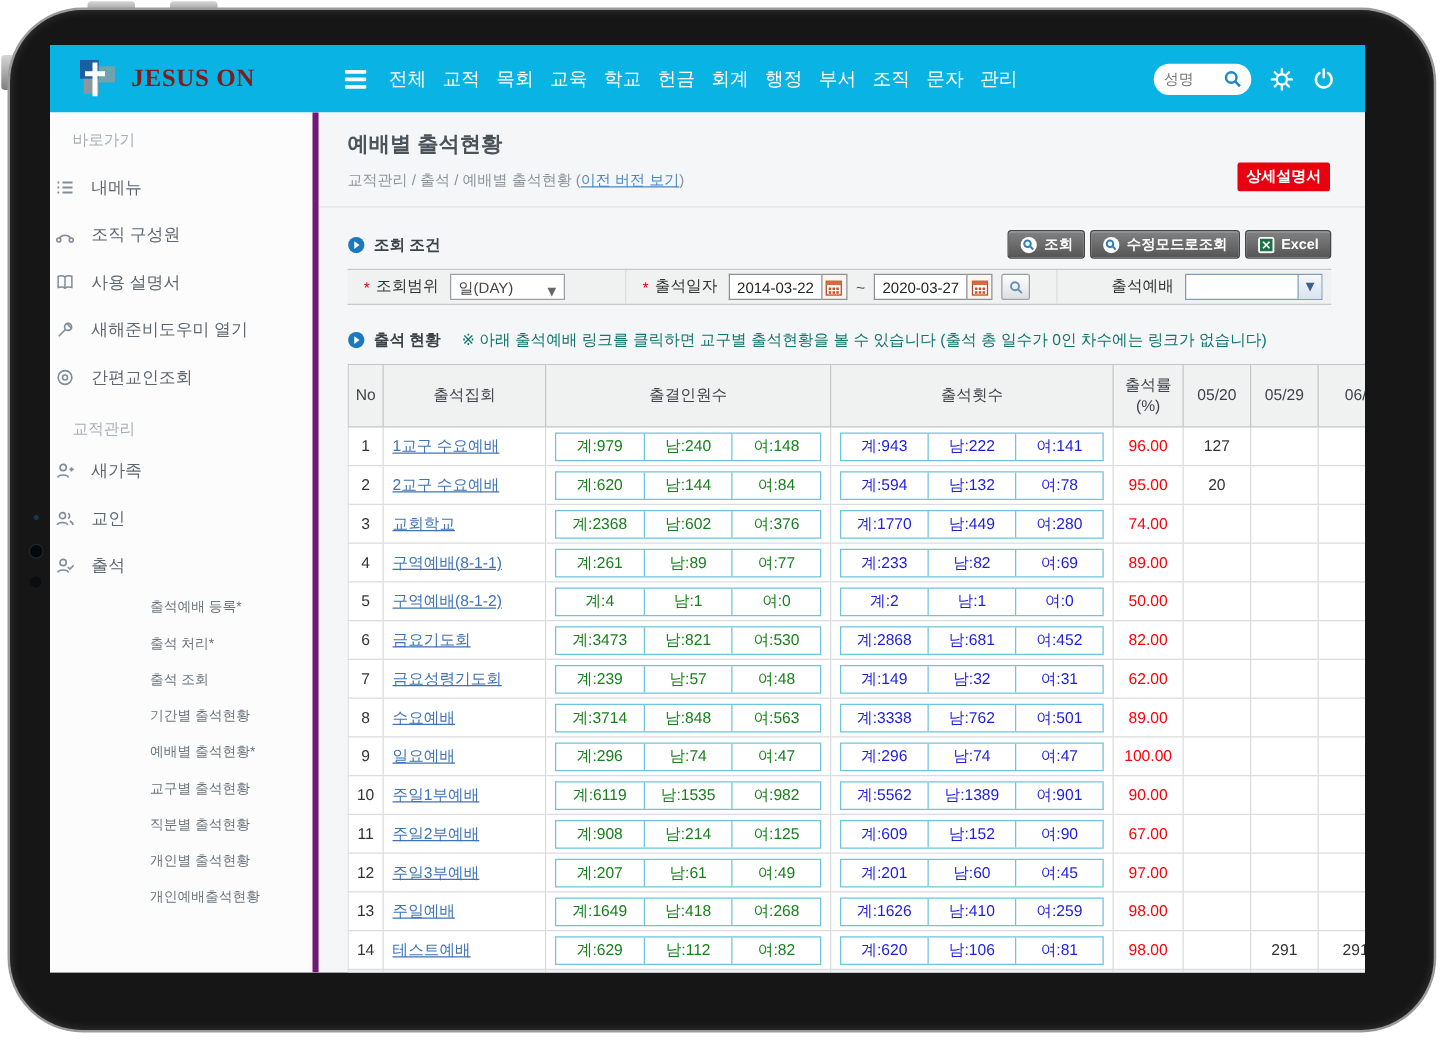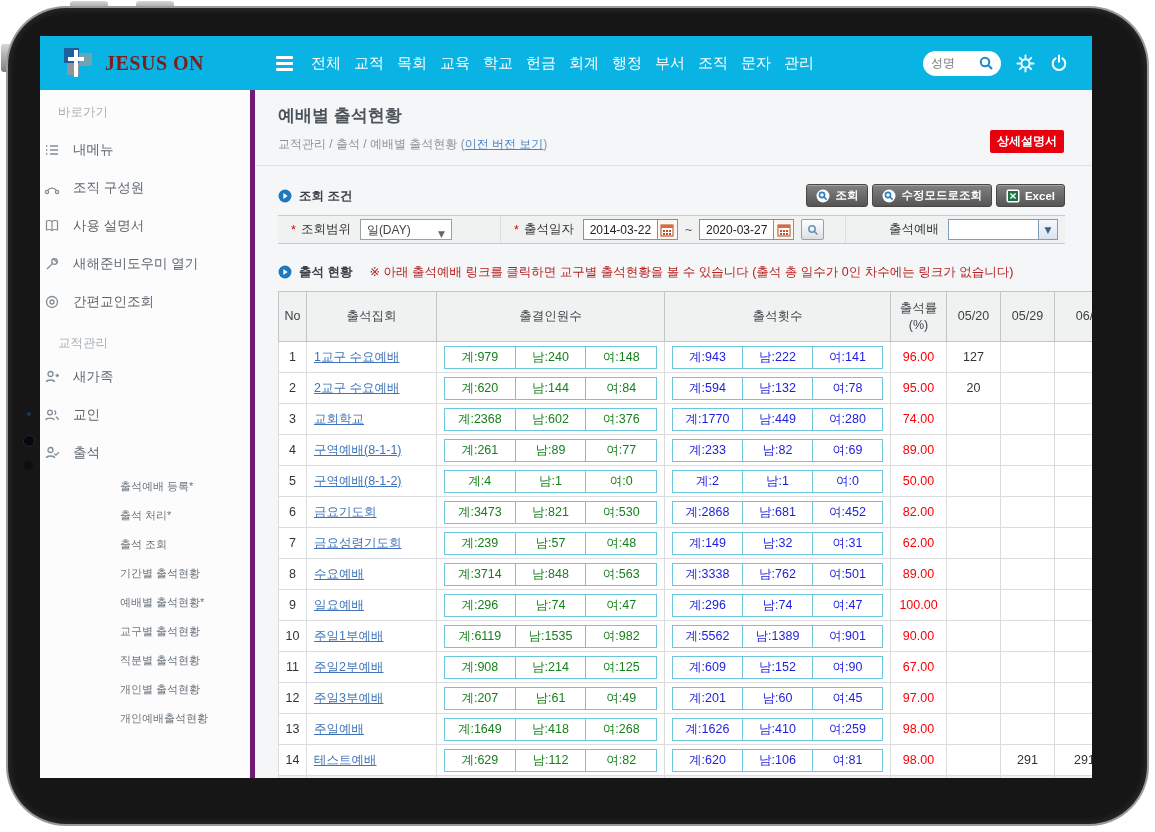--- a/index.html
+++ b/index.html
@@ -65,21 +65,21 @@
   .breadcrumb a{color:#4a86c8;text-decoration:underline;cursor:pointer;}
   .badge{position:absolute;right:28px;bottom:12px;background:#e8000f;color:#fff;font-size:12px;
          font-weight:bold;padding:3px 7px;border-radius:2px;cursor:pointer;}
 
   .content{padding-left:23px;}
   .section-row{width:787px;display:flex;align-items:center;gap:7px;position:relative;height:24px;}
   #query-row{margin-top:18px;}
   #attend-row{margin-top:16px;}
   .bullet{width:14px;height:14px;flex-shrink:0;}
   .section-label{font-size:12.5px;font-weight:bold;color:#3c434a;}
-  .note{font-size:12.5px;color:#b91c1c;margin-left:10px;text-align:right;}
+  .note{font-size:12.5px;color:#0f766e;margin-left:10px;text-align:right;}
 
   .toolbar{position:absolute;right:0;top:0;display:flex;gap:4px;}
   .btn{display:inline-flex;align-items:center;gap:5px;height:23px;padding:0 9px;
        background:linear-gradient(180deg,#828282,#555);border:1px solid #464646;border-radius:3px;
        color:#fff;font-size:11.5px;font-weight:bold;cursor:pointer;
        box-shadow:inset 0 1px 0 rgba(255,255,255,.28);}
 
   .filter-bar{width:787px;box-sizing:border-box;margin-top:7px;height:29px;background:#f0f1f1;
               border-top:1px solid #c7c9cb;border-bottom:1px solid #c7c9cb;display:flex;align-items:center;
               font-size:12.5px;color:#333;}

